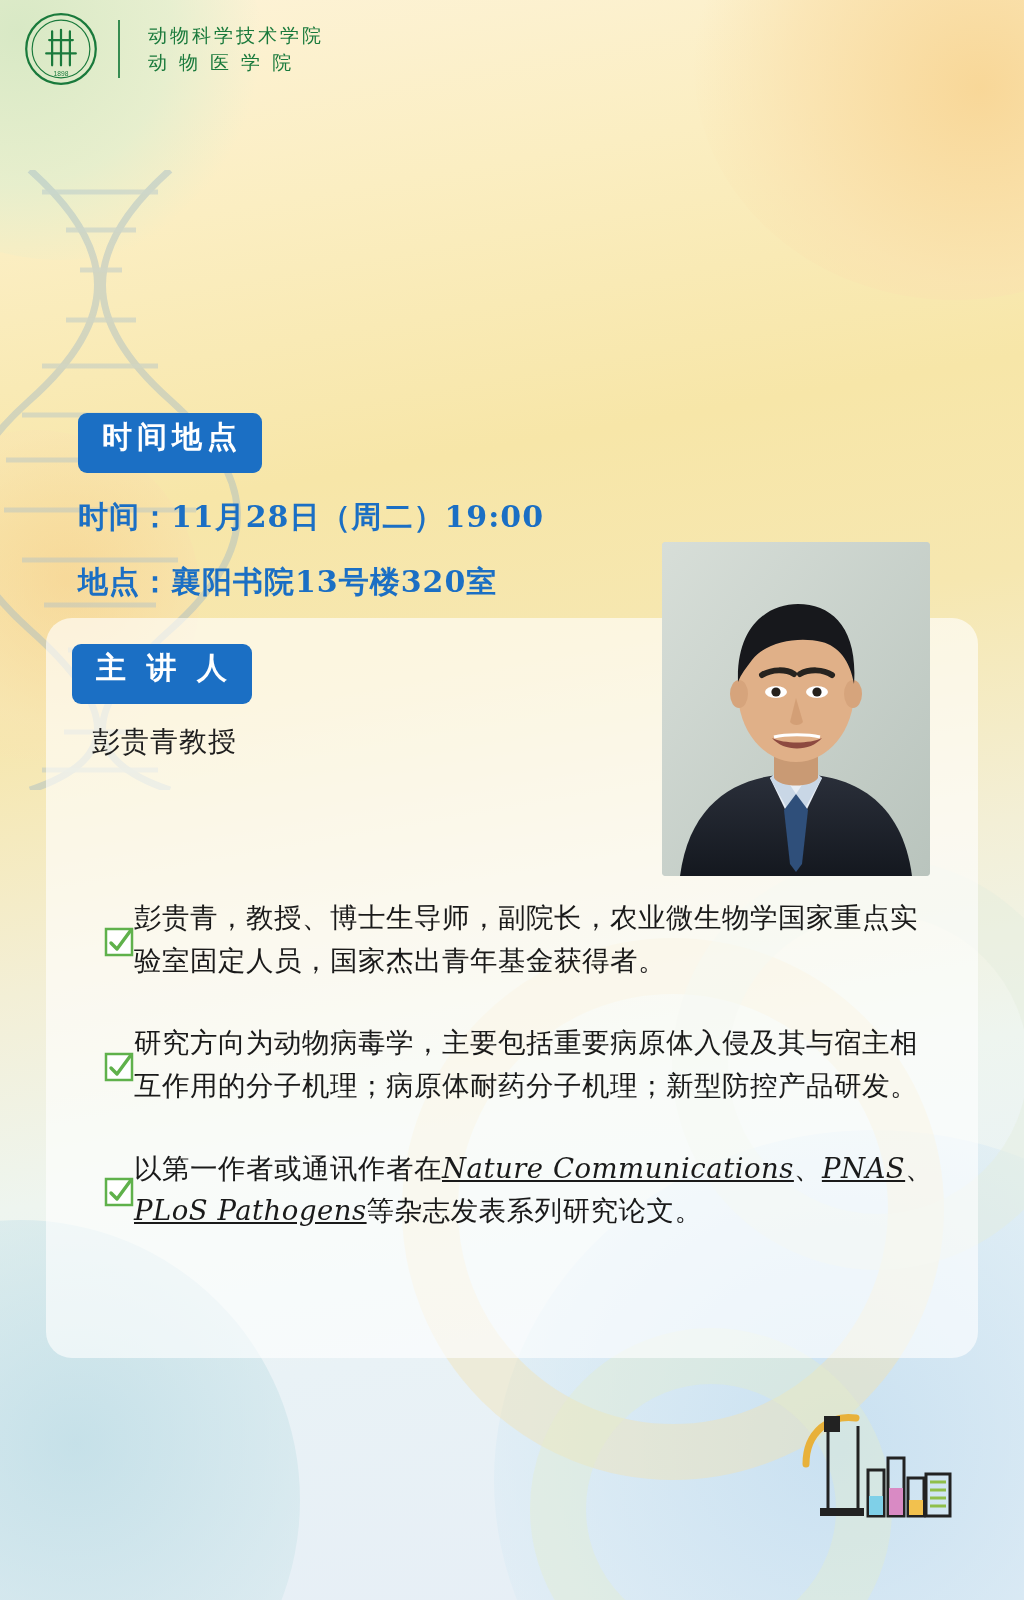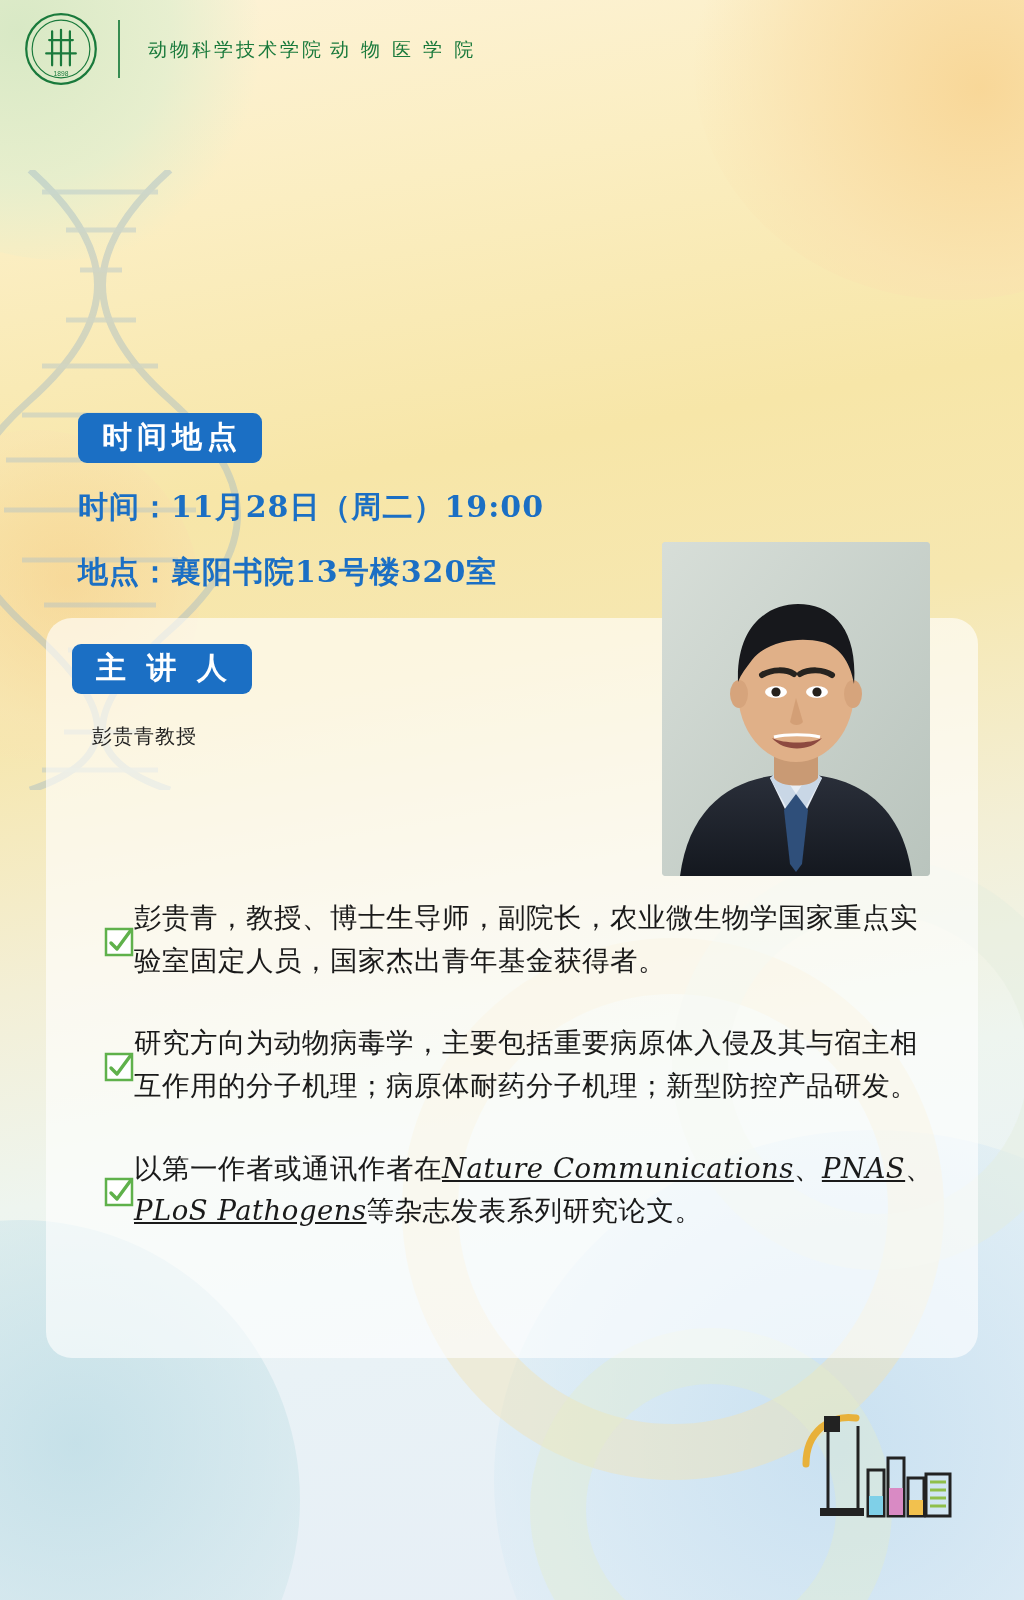--- a/index.html
+++ b/index.html
@@ -100,21 +100,21 @@
     letter-spacing: 2.6px;
     margin-top: 5px;
   }
   .divider-v {
     width: 2px;
     height: 58px;
     background: #1a7a3c;
     margin: 0 14px 0 6px;
     opacity: .85;
   }
-  .colleges { display: flex; flex-direction: row; gap: 6px; }
+  .colleges { display: flex; flex-direction: column; gap: 6px; }
   .college {
     font-family: "DejaVu Serif", "Liberation Serif", serif;
     font-size: 19px;
     color: #1a7a3c;
     letter-spacing: 3px;
     line-height: 1.1;
   }
 
   
   .title-wrap {
@@ -149,21 +149,21 @@
 
   
   .tag {
     display: inline-block;
     background: #1b6fc4;
     color: #ffffff;
     font-family: "DejaVu Serif", "Liberation Serif", serif;
     font-weight: bold;
     font-size: 30px;
     letter-spacing: 5px;
-    padding: 9px 20px 11px 24px;
+    padding: 9px 20px 21px 24px;
     border-radius: 9px;
     line-height: 1;
   }
 
   
   .timeplace {
     position: absolute;
     left: 78px;
     top: 413px;
     z-index: 4;
@@ -190,21 +190,21 @@
     z-index: 3;
   }
   .card-inner { position: relative; width: 100%; height: 100%; }
 
   .tag-speaker { position: absolute; left: 26px; top: 26px; }
   .speaker-name {
     position: absolute;
     left: 46px;
     top: 105px;
     font-family: "DejaVu Serif", "Liberation Serif", serif;
-    font-size: 20px;
+    font-size: 28px;
     color: #1f1f1f;
     letter-spacing: 1px;
   }
   .tag-bio { position: absolute; left: 34px; top: 190px; }
 
   .portrait {
     position: absolute;
     right: 48px;
     top: -76px;
     width: 268px;

